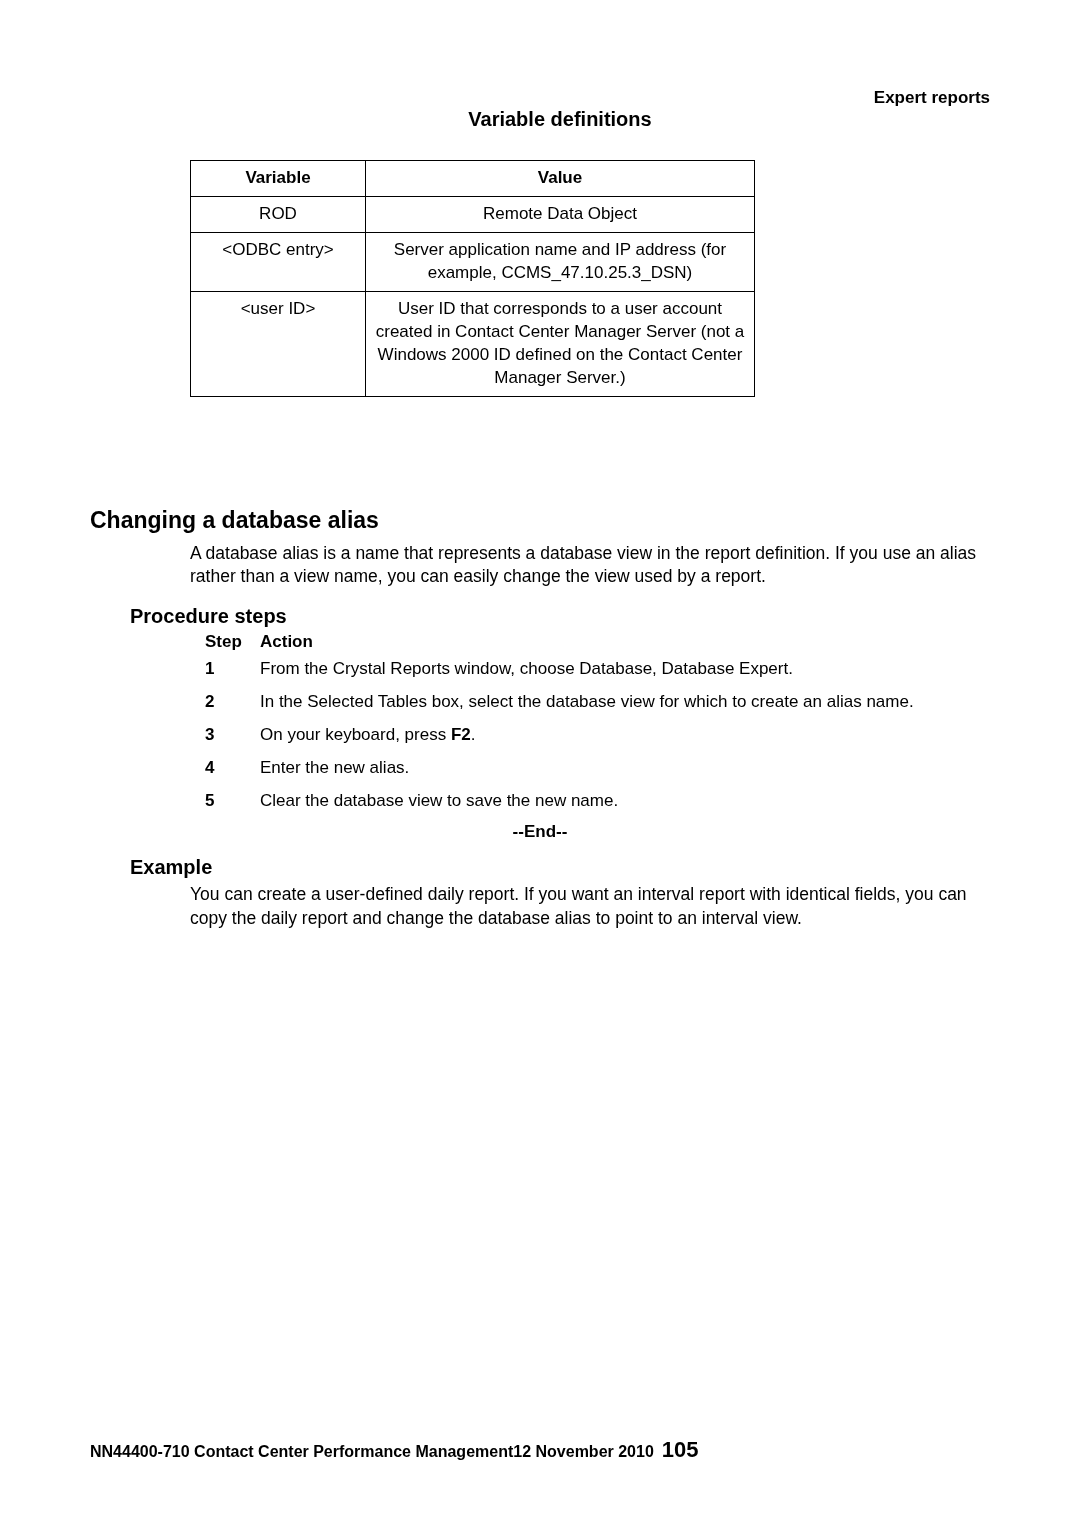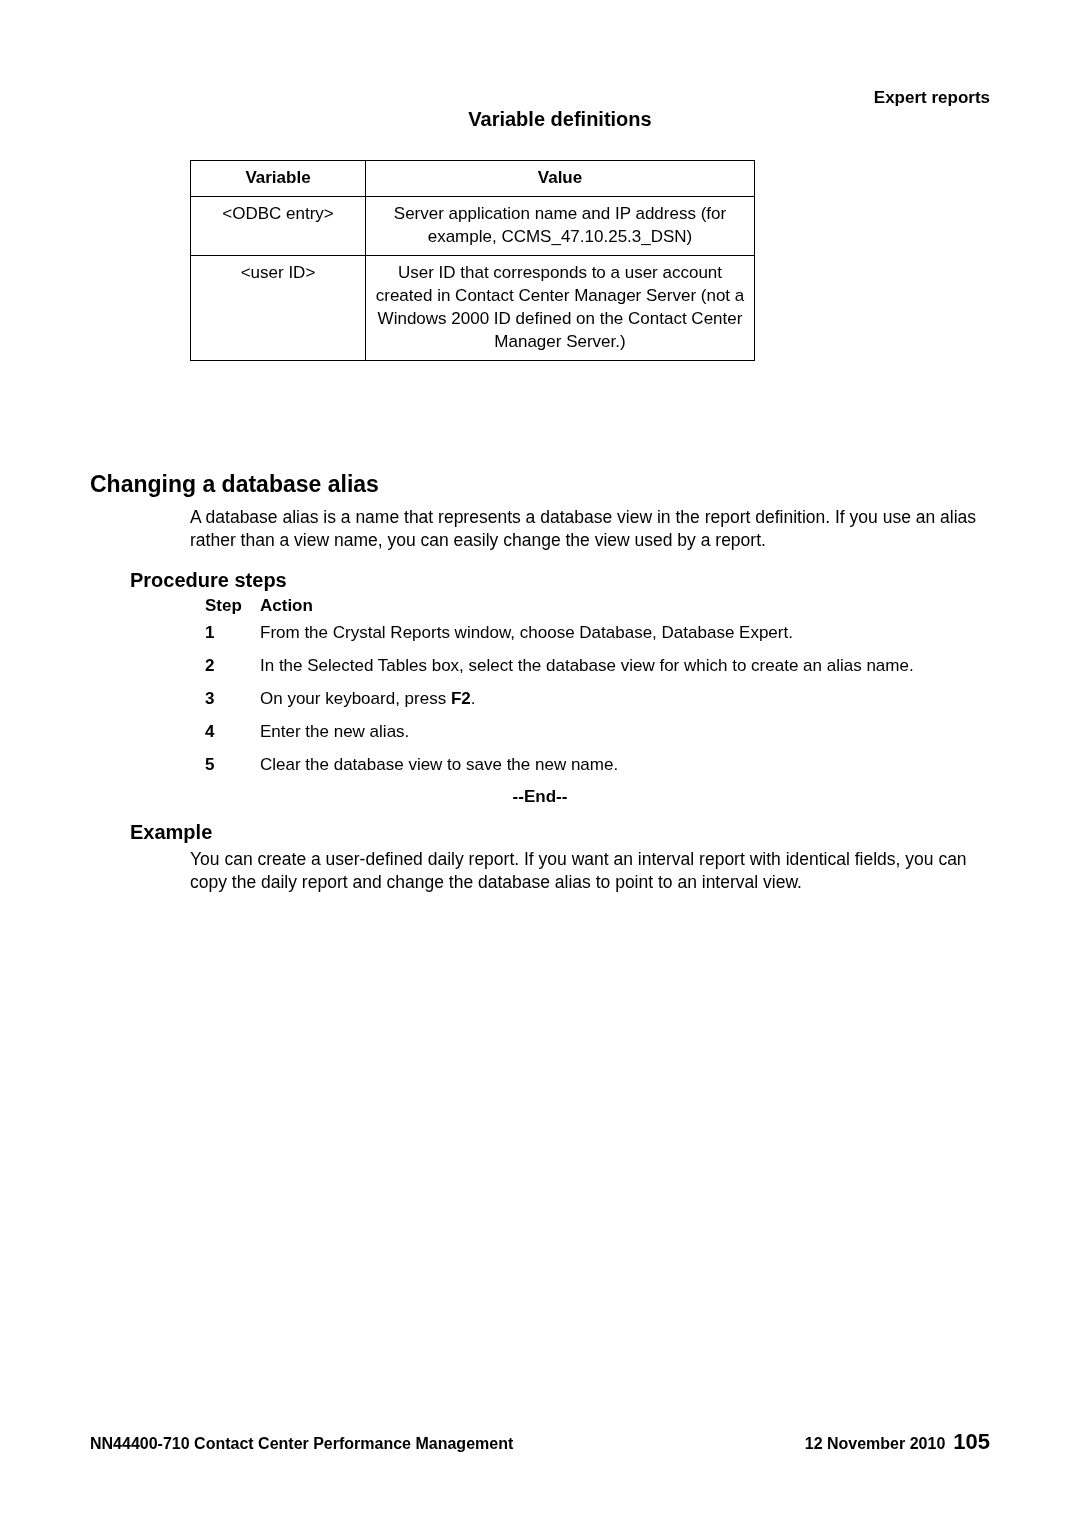--- a/index.html
+++ b/index.html
@@ -96,23 +96,23 @@
   .end-marker {
     text-align: center;
     font-weight: 700;
     font-size: 17px;
     margin: 10px 0 14px 0;
   }
 
   .footer {
     position: absolute;
     left: 90px; right: 90px;
-    bottom: 72px;
+    bottom: 64px;
     display: flex;
-    justify-content: space-between;
+    justify-content: flex-start;
     align-items: baseline;
     font-size: 16px;
     font-weight: 700;
     margin-top: 48px;
   }
   .footer .right { display: flex; align-items: baseline; gap: 8px; }
   .footer .pageno { font-size: 22px; font-weight: 700; }
 </style>
 </head>
 <body>
@@ -124,20 +124,24 @@
   <div class="h3">Variable definitions</div>
 
   <table class="vardef">
     <thead>
       <tr>
         <th class="col-var">Variable</th>
         <th>Value</th>
       </tr>
     </thead>
     <tbody>
+      <tr>
+        <td>ROD</td>
+        <td>Remote Data Object</td>
+      </tr>
       <tr>
         <td>&lt;ODBC entry&gt;</td>
         <td>Server application name and IP address (for example, CCMS_47.10.25.3_DSN)</td>
       </tr>
       <tr>
         <td>&lt;user ID&gt;</td>
         <td>User ID that corresponds to a user account created in Contact Center Manager Server (not a Windows 2000 ID defined on the Contact Center Manager Server.)</td>
       </tr>
     </tbody>
   </table>

